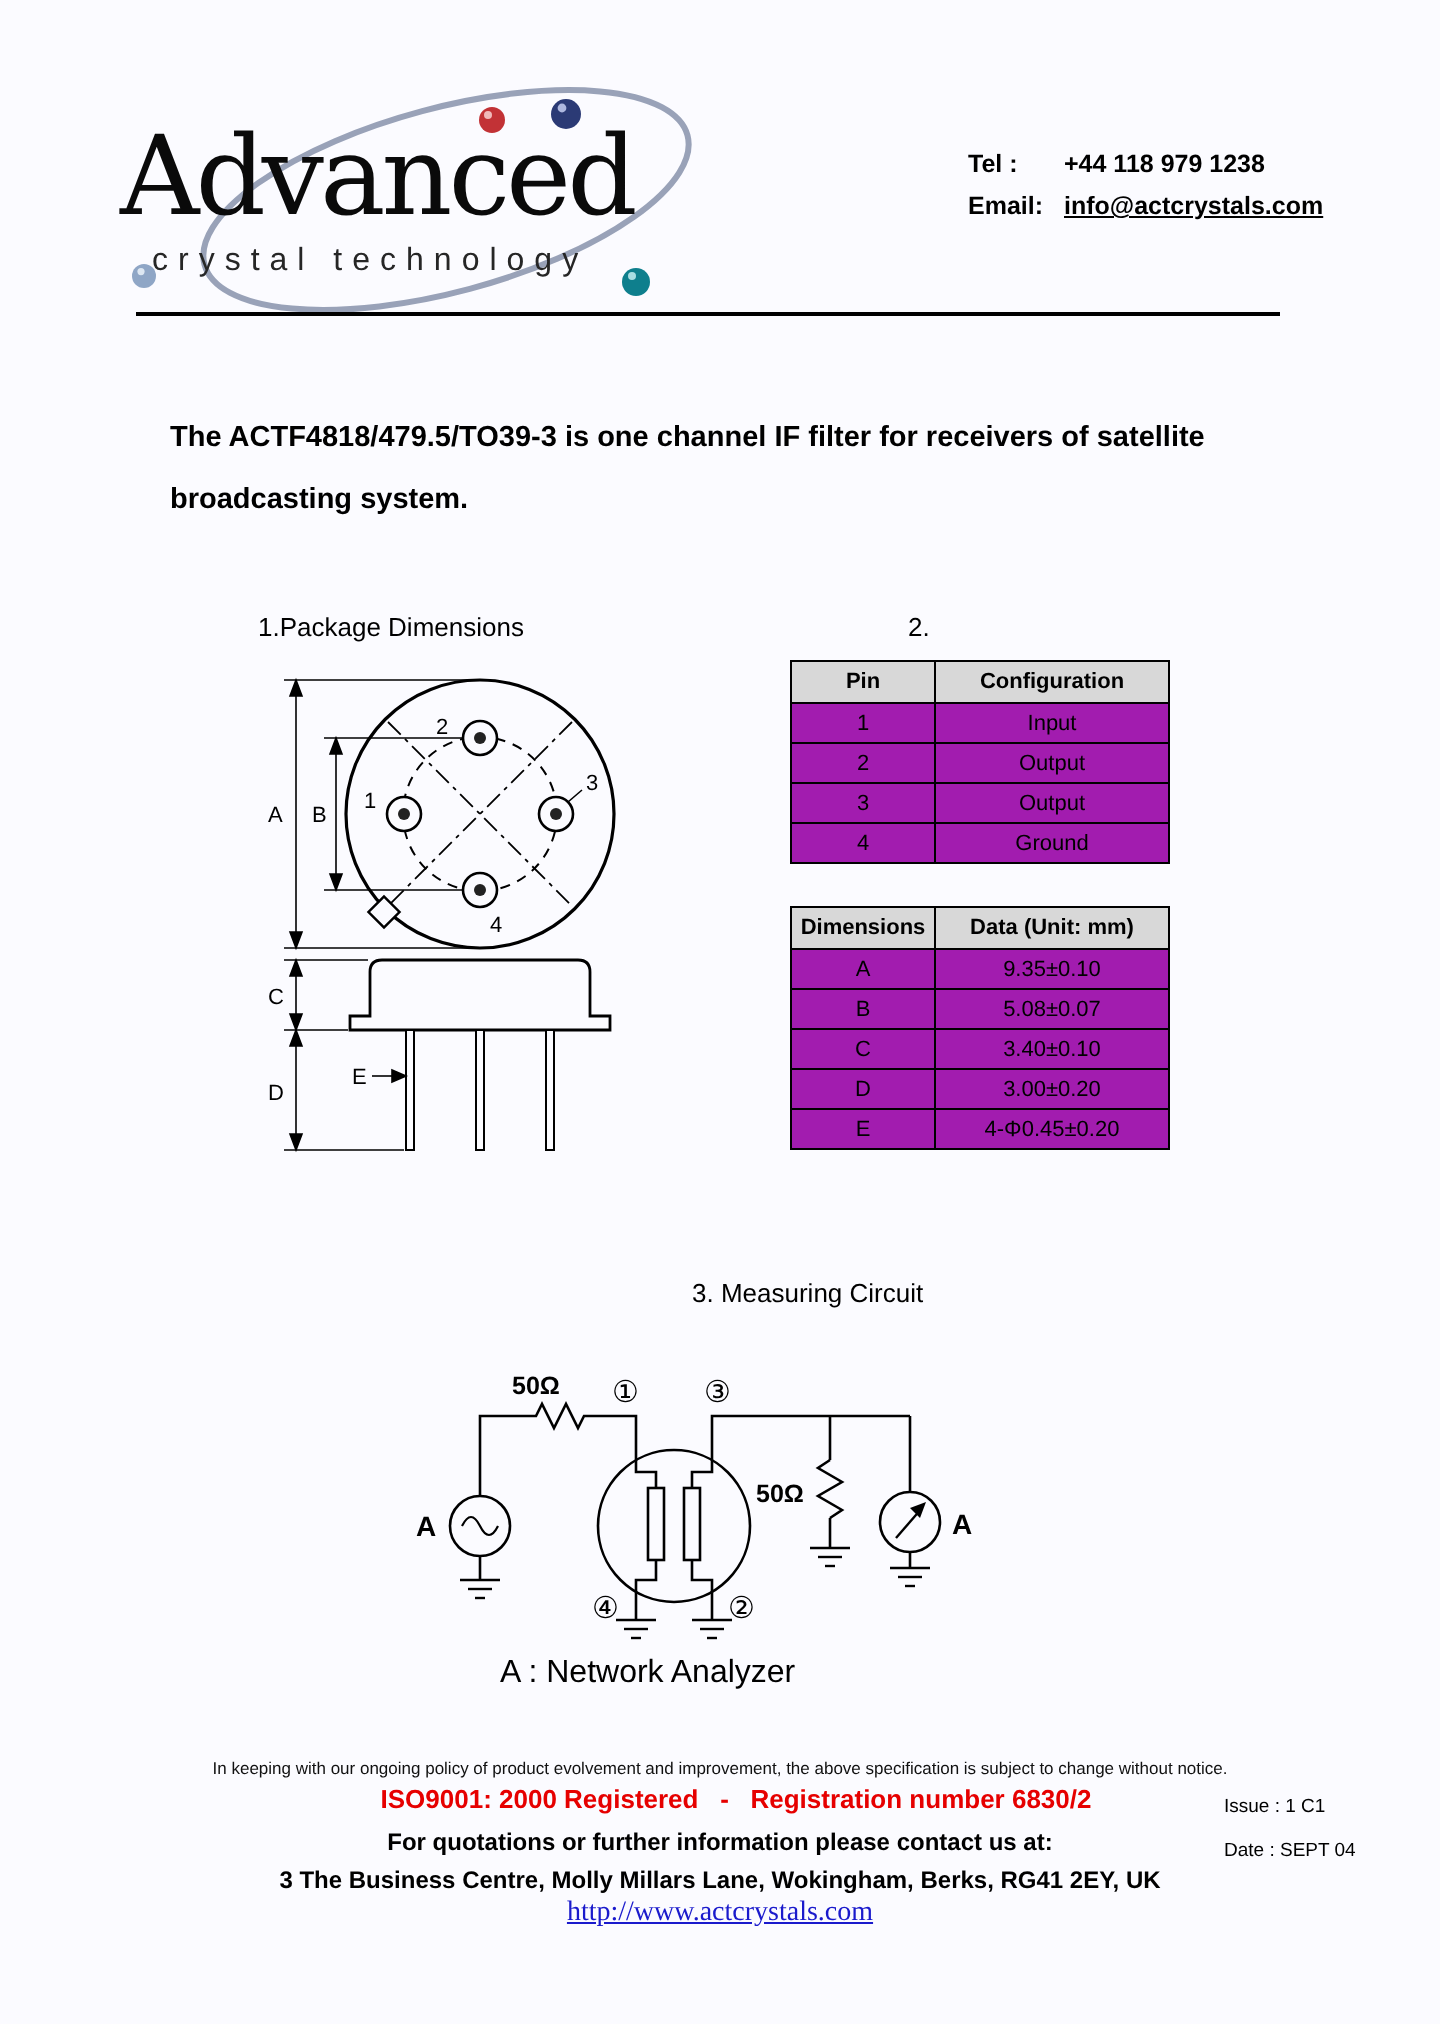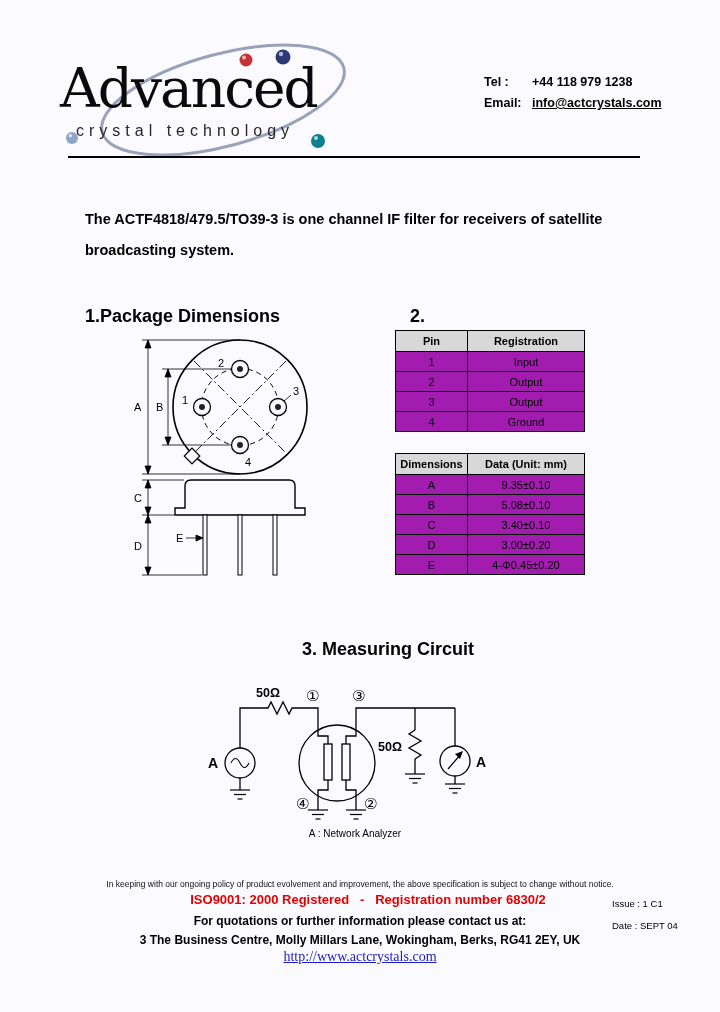--- a/index.html
+++ b/index.html
@@ -15,35 +15,35 @@
   .logo-text { left:60px; top:56px; font-family:"DejaVu Serif","Liberation Serif",serif;
                font-size:55px; letter-spacing:-2px; color:#0a0a0a; }
   .logo-sub  { left:76px; top:122px; font-size:16px; letter-spacing:5px; color:#262626; }
   .contact { left:484px; top:58px; font-size:12.5px; font-weight:bold; line-height:21px;margin-top:14px; }
   .contact .lbl { display:inline-block; width:48px; }
   .contact .email-val { text-decoration:underline; }
   .hr { left:68px; top:156px; width:572px; height:2px; background:#000; }
 
   .intro { left:85px; top:204px; width:566px; font-size:14.5px; font-weight:bold; line-height:31px; }
 
-  .sec { font-size:18px; font-weight:bold; }
+  .sec { font-size:13px; font-weight:normal;margin-left:44px; }
   .sec1 { left:85px; top:306px; }
   .sec2 { left:410px; top:306px; }
   .sec3 { left:302px; top:639px; }
 
   
   .tbl { border-collapse:collapse; font-size:11px; background:#a21caf; }
   .tbl th, .tbl td { border:1px solid #000; text-align:center; padding:0 2px; }
   .tbl th { background:#d8d8d8; font-weight:bold; height:21px; }
   .tbl td { height:20px; }
   .pin-tbl { left:395px; top:330px; }
   .dim-tbl { left:395px; top:453px; }
 
   
-  .circ-caption { left:250px; top:828px; width:210px; text-align:center; font-size:10px; }
+  .circ-caption { left:250px; top:828px; width:210px; text-align:left; font-size:16px; }
 
   
   .disclaimer { left:0; top:879px; width:720px; text-align:center; font-size:8.5px; color:#111; }
   .iso-line { left:0; top:892px; width:720px; text-align:center; font-size:13px;
               font-weight:bold; color:#e60000; white-space:pre;padding-left:16px; }
   .quote-line { left:0; top:914px; width:720px; text-align:center; font-size:12px; font-weight:bold; }
   .address-line { left:0; top:933px; width:720px; text-align:center; font-size:12px; font-weight:bold; }
   .website { left:0; top:949px; width:720px; text-align:center;
              font-family:"Liberation Serif","DejaVu Serif",serif; font-size:14px; }
   .website span { color:#1a1acc; text-decoration:underline; cursor:pointer; }
@@ -157,21 +157,21 @@
 </svg>
 
 <table class="abs tbl pin-tbl">
   <colgroup>
       <col style="width:72px">
       <col style="width:117px">
     </colgroup>
   <thead>
     <tr>
       <th>Pin</th>
-      <th>Registration</th>
+      <th>Configuration</th>
     </tr>
   </thead>
   <tbody>
     <tr>
       <td>1</td>
       <td>Input</td>
     </tr>
     <tr>
       <td>2</td>
       <td>Output</td>
@@ -198,21 +198,21 @@
       <th>Data (Unit: mm)</th>
     </tr>
   </thead>
   <tbody>
     <tr>
       <td>A</td>
       <td>9.35±0.10</td>
     </tr>
     <tr>
       <td>B</td>
-      <td>5.08±0.10</td>
+      <td>5.08±0.07</td>
     </tr>
     <tr>
       <td>C</td>
       <td>3.40±0.10</td>
     </tr>
     <tr>
       <td>D</td>
       <td>3.00±0.20</td>
     </tr>
     <tr>

